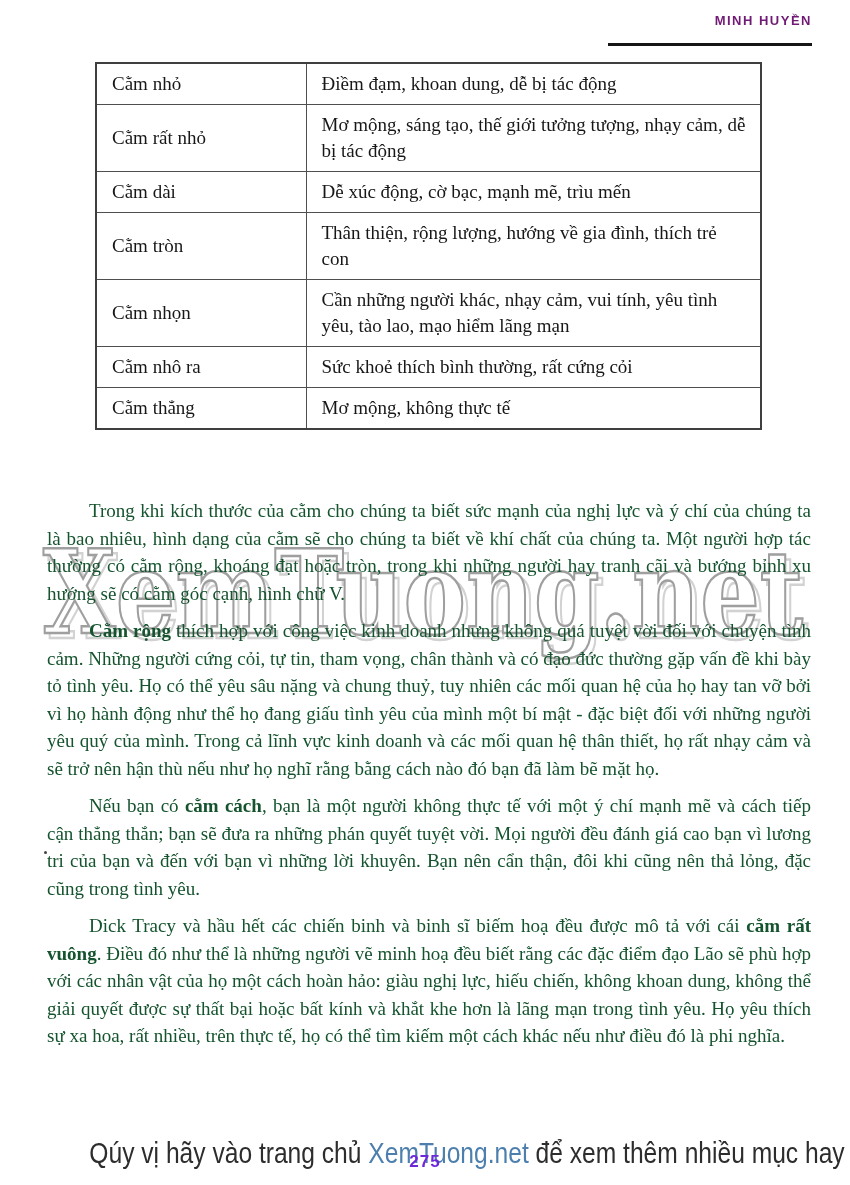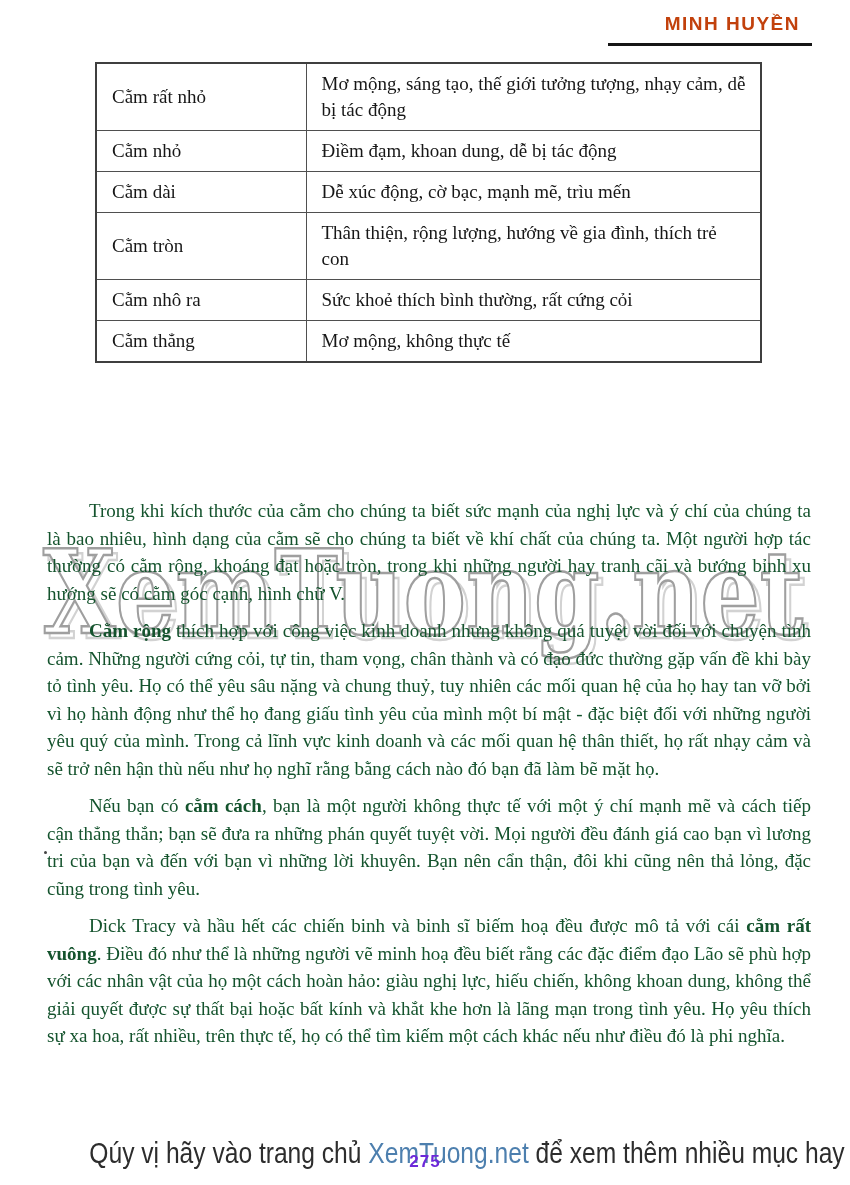--- a/index.html
+++ b/index.html
@@ -13,26 +13,26 @@
     background: #ffffff;
     font-family: "Liberation Serif", serif;
     color: #1b1b1b;
     overflow: hidden;
   }
 
   
   .running-head {
     position: absolute;
     top: 13px;
-    right: 50px;
+    right: 38px;
     font-family: "Liberation Sans", sans-serif;
     font-weight: bold;
-    font-size: 19px;
+    font-size: 13px;
     letter-spacing: 1.5px;
-    color: #c2410c;
+    color: #701a75;
     z-index: 2;
   }
   .running-head-rule {
     position: absolute;
     top: 43px;
     right: 38px;
     width: 204px;
     height: 3px;
     background: #161616;
     z-index: 2;
@@ -131,34 +131,38 @@
 <body>
 
 <div class="page">
 
   <div class="running-head">MINH HUYỀN</div>
   <div class="running-head-rule"></div>
 
   <table class="chin-table">
     <tbody>
       <tr>
+        <td class="type-col">Cằm nhỏ</td>
+        <td>Điềm đạm, khoan dung, dễ bị tác động</td>
+      </tr>
+      <tr>
         <td class="type-col">Cằm rất nhỏ</td>
         <td>Mơ mộng, sáng tạo, thế giới tưởng tượng, nhạy cảm, dễ bị tác động</td>
-      </tr>
-      <tr>
-        <td class="type-col">Cằm nhỏ</td>
-        <td>Điềm đạm, khoan dung, dễ bị tác động</td>
       </tr>
       <tr>
         <td class="type-col">Cằm dài</td>
         <td>Dễ xúc động, cờ bạc, mạnh mẽ, trìu mến</td>
       </tr>
       <tr>
         <td class="type-col">Cằm tròn</td>
         <td>Thân thiện, rộng lượng, hướng về gia đình, thích trẻ con</td>
+      </tr>
+      <tr>
+        <td class="type-col">Cằm nhọn</td>
+        <td>Cần những người khác, nhạy cảm, vui tính, yêu tình yêu, tào lao, mạo hiểm lãng mạn</td>
       </tr>
       <tr>
         <td class="type-col">Cằm nhô ra</td>
         <td>Sức khoẻ thích bình thường, rất cứng cỏi</td>
       </tr>
       <tr>
         <td class="type-col">Cằm thẳng</td>
         <td>Mơ mộng, không thực tế</td>
       </tr>
     </tbody>

